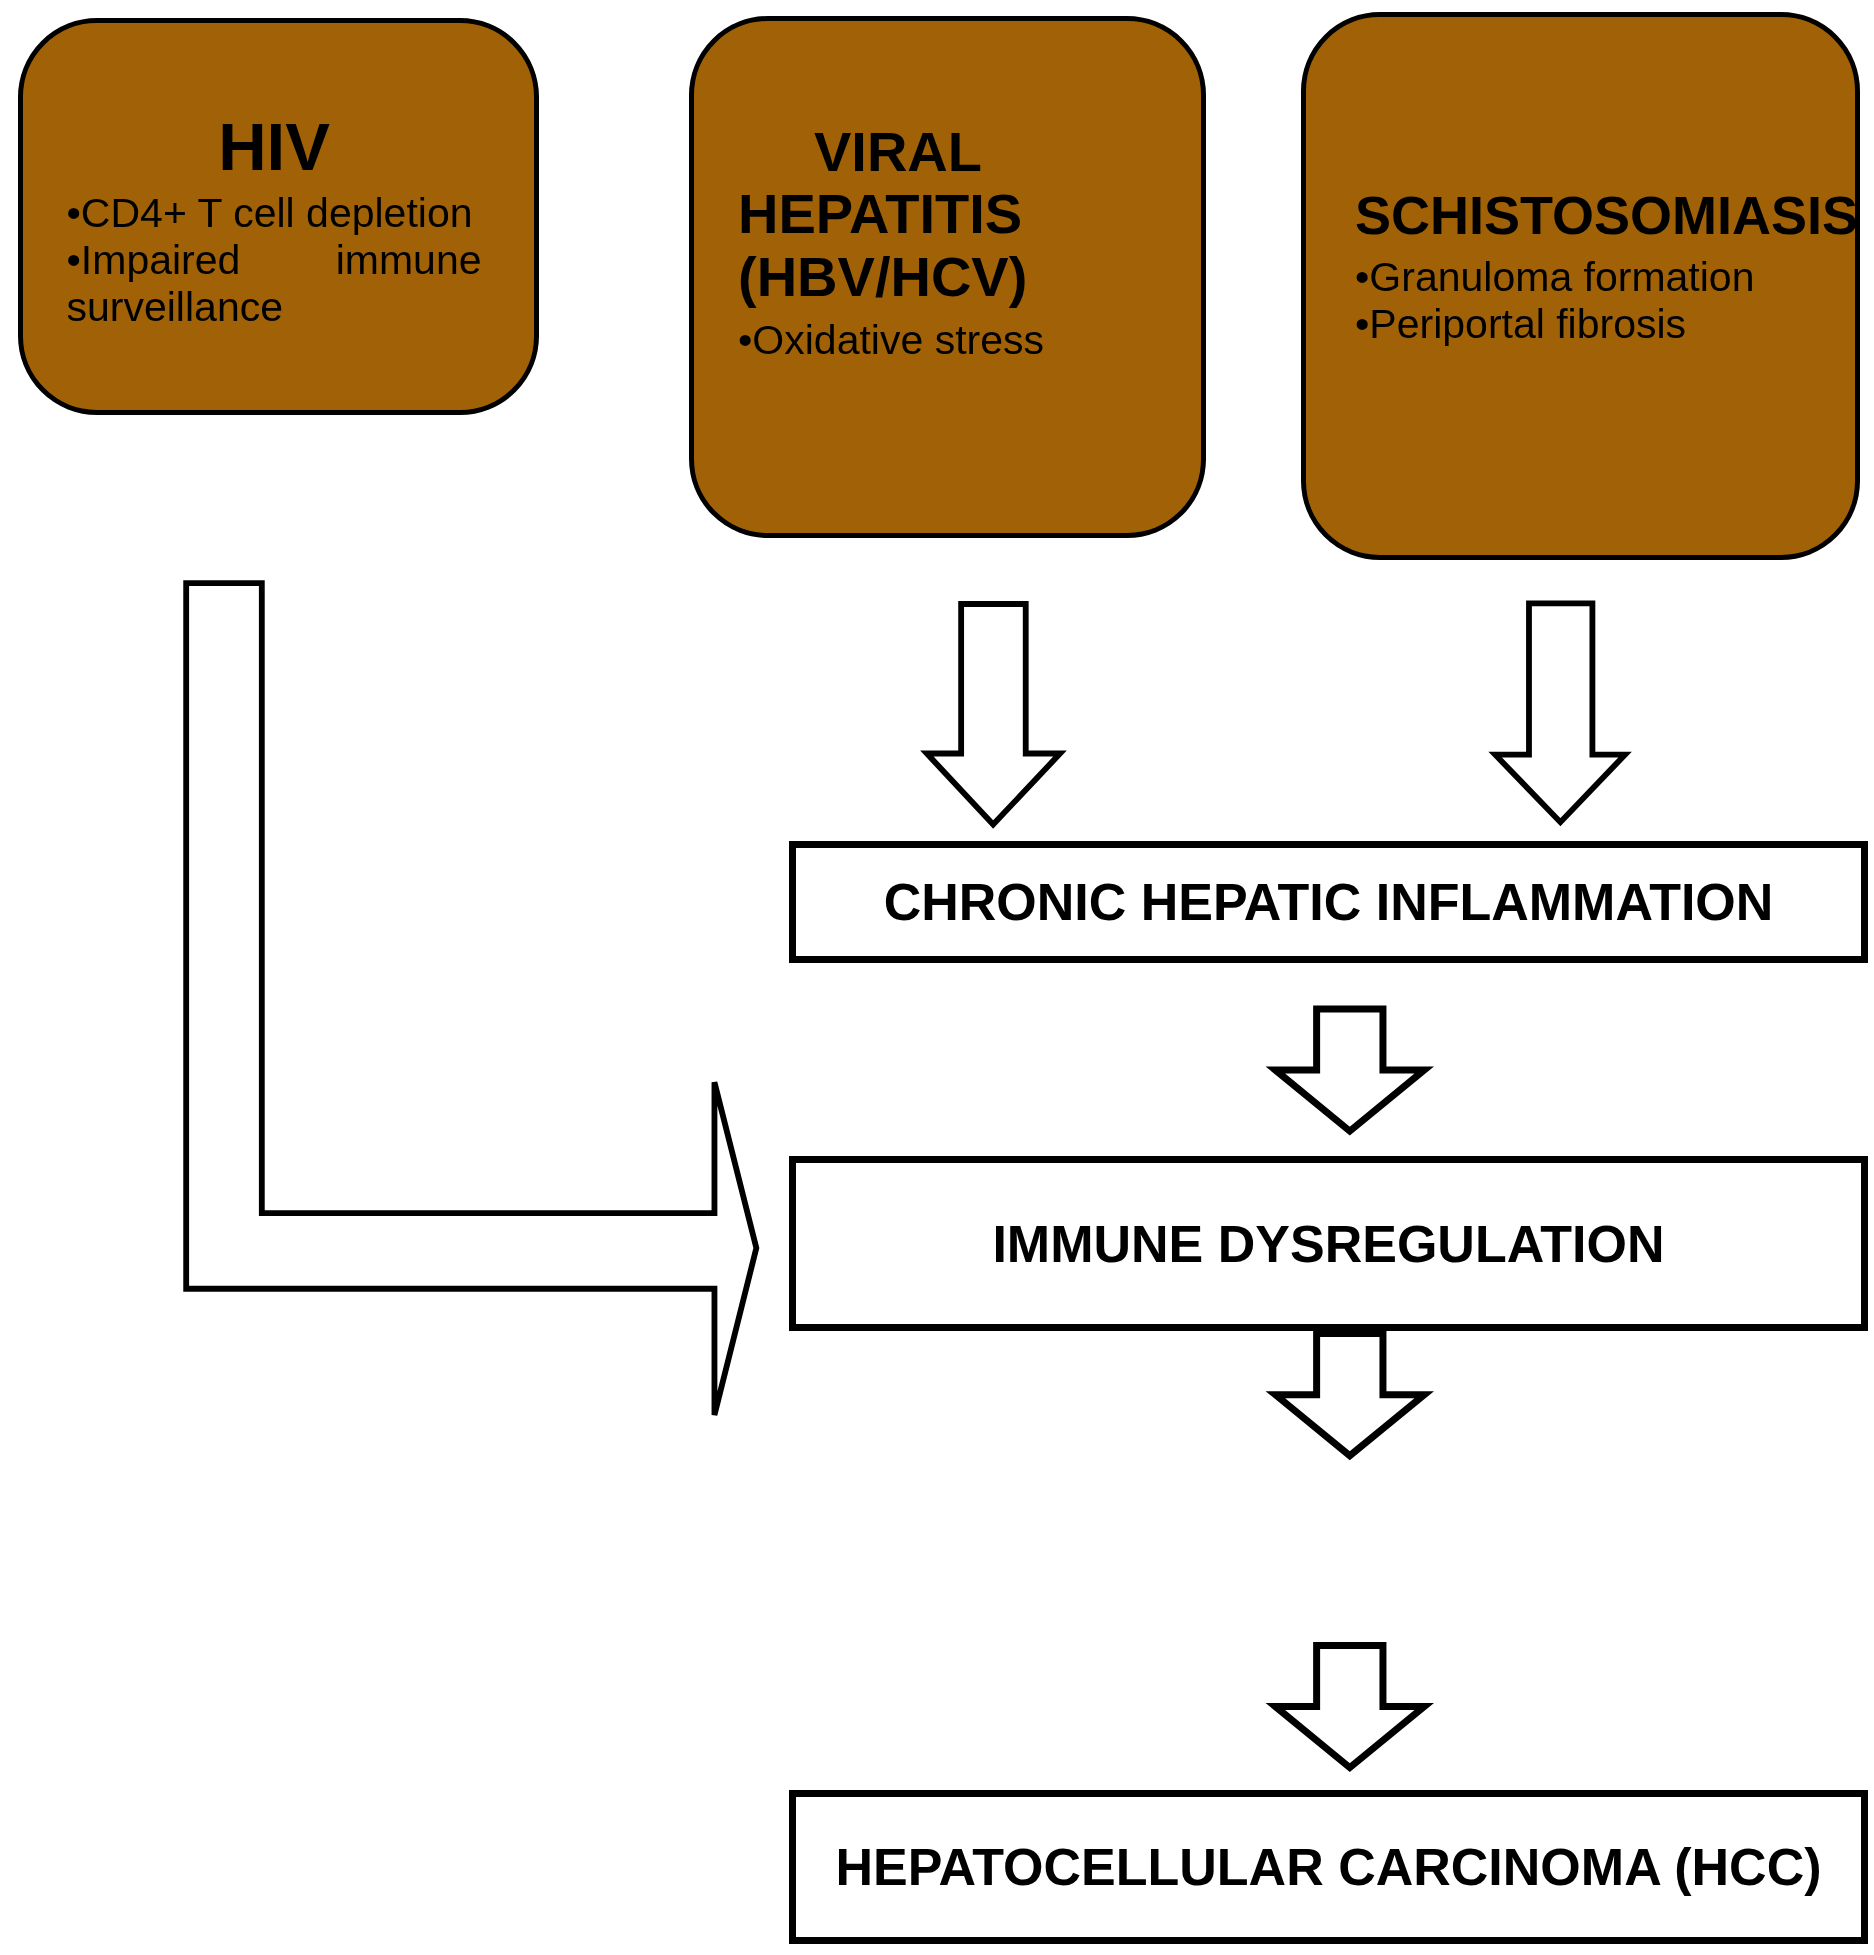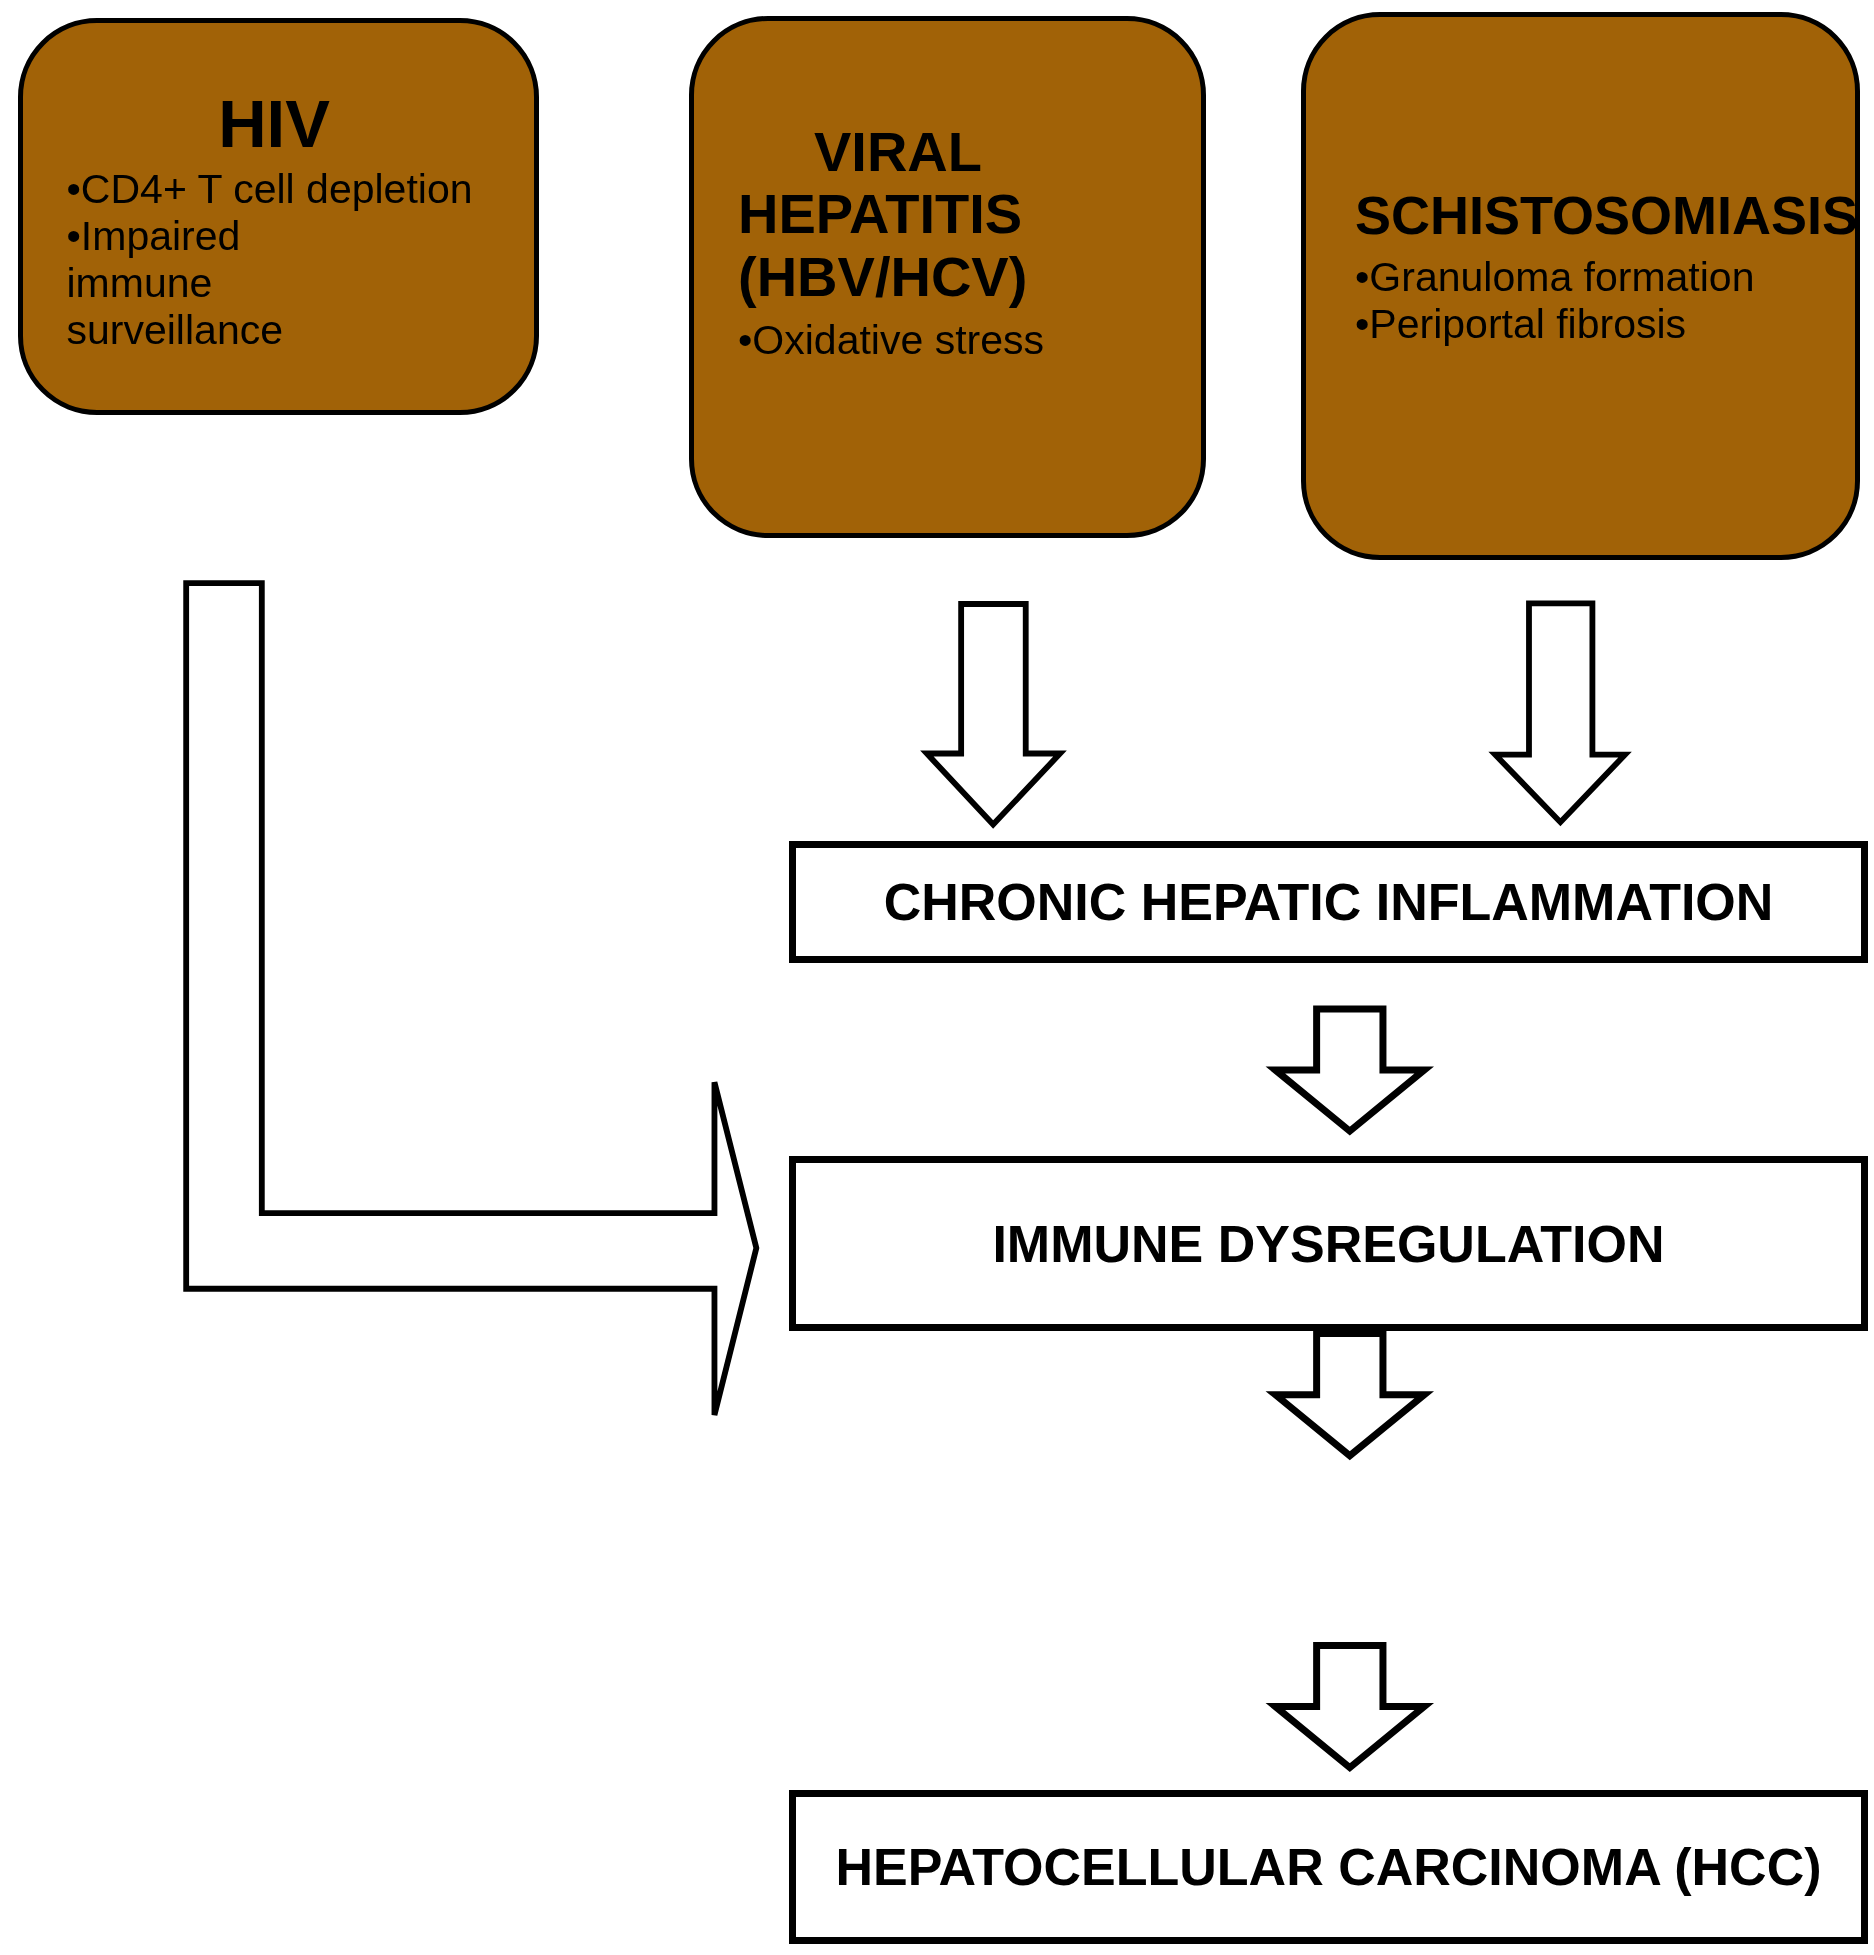--- a/index.html
+++ b/index.html
@@ -44,21 +44,20 @@
   .bullet-line {
     font-size: 41px;
     font-weight: 400;
     line-height: 47px;
     white-space: nowrap;
   }
   .bullet-line.justified {
     display: flex;
     justify-content: space-between;
     white-space: nowrap;
-    flex-direction: column;
   }
   .flow-box {
     position: absolute;
     left: 789px;
     width: 1079px;
     border: 7px solid #000000;
     background: #ffffff;
     box-sizing: border-box;
     display: flex;
     align-items: center;

